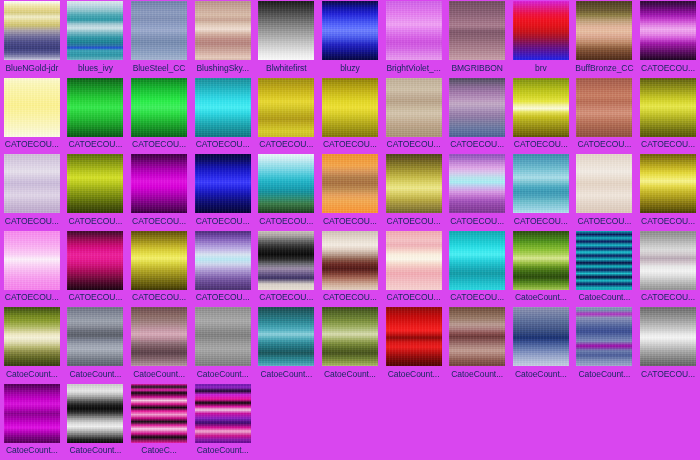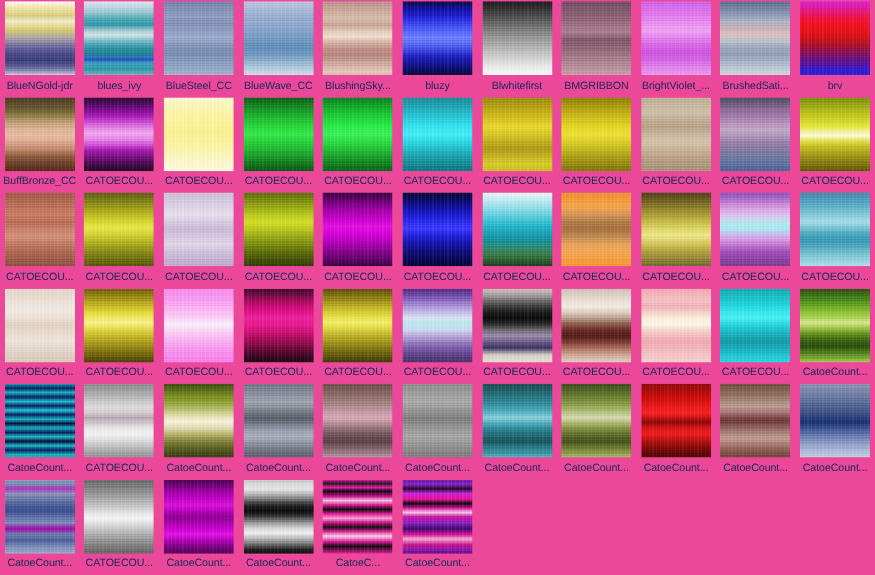--- a/index.html
+++ b/index.html
@@ -7,21 +7,21 @@
   body{
     width:700px;height:460px;overflow:hidden;
     background:#ffffff;
     font-family:"Liberation Sans", sans-serif;
   }
   #grid{
     width:700px;height:460px;
     display:grid;
     grid-template-columns:repeat(11, 63.63px);
     grid-auto-rows:76.5px;
-    background:#ec4899;
+    background:#d946ef;
   }
   .cell{
     position:relative;
     display:flex;
     flex-direction:column;
     align-items:center;
     justify-content:flex-start;
     overflow:hidden;
     box-sizing:border-box;
     padding-top:1px;
@@ -100,73 +100,57 @@
     <div class="cell">
       <div class="swatch">
         <div class="grad" style="background: linear-gradient(rgb(111, 127, 168) 0%, rgb(125, 141, 180) 10%, rgb(138, 153, 189) 20%, rgb(127, 143, 180) 30%, rgb(139, 155, 194) 40%, rgb(154, 169, 204) 50%, rgb(129, 147, 184) 60%, rgb(116, 137, 174) 70%, rgb(130, 150, 186) 80%, rgb(143, 163, 196) 90%, rgb(163, 180, 208) 100%);"></div>
         <div class="noise"></div>
         <div class="scan"></div>
       </div>
       <div class="label">BlueSteel_CC</div>
     </div>
     <div class="cell">
       <div class="swatch">
-        <div class="grad" style="background: linear-gradient(rgb(185, 198, 224) 0%, rgb(169, 186, 218) 10%, rgb(148, 171, 208) 22%, rgb(138, 165, 204) 32%, rgb(126, 160, 200) 42%, rgb(110, 150, 192) 52%, rgb(95, 140, 184) 62%, rgb(107, 148, 189) 72%, rgb(143, 178, 207) 82%, rgb(180, 206, 222) 92%, rgb(207, 224, 234) 100%);"></div>
-        <div class="noise"></div>
-        <div class="scan"></div>
-      </div>
-      <div class="label">BlueWave_CC</div>
-    </div>
-    <div class="cell">
-      <div class="swatch">
         <div class="grad" style="background: linear-gradient(rgb(183, 144, 137) 0%, rgb(195, 159, 147) 8%, rgb(207, 174, 157) 16%, rgb(216, 187, 168) 24%, rgb(200, 162, 146) 32%, rgb(224, 200, 182) 40%, rgb(240, 222, 210) 48%, rgb(212, 176, 160) 56%, rgb(192, 143, 134) 64%, rgb(181, 130, 124) 72%, rgb(196, 154, 144) 80%, rgb(214, 176, 164) 88%, rgb(230, 202, 188) 96%, rgb(216, 182, 168) 100%);"></div>
         <div class="noise"></div>
         <div class="scan"></div>
       </div>
       <div class="label">BlushingSky...</div>
     </div>
     <div class="cell">
       <div class="swatch">
+        <div class="grad" style="background: linear-gradient(rgb(26, 26, 26) 0%, rgb(48, 48, 48) 10%, rgb(74, 74, 74) 20%, rgb(99, 99, 99) 30%, rgb(125, 125, 125) 40%, rgb(149, 149, 149) 50%, rgb(171, 171, 171) 60%, rgb(194, 194, 194) 70%, rgb(216, 216, 216) 80%, rgb(236, 236, 236) 90%, rgb(251, 251, 251) 100%);"></div>
+        <div class="noise"></div>
+        <div class="scan"></div>
+      </div>
+      <div class="label">Blwhitefirst</div>
+    </div>
+    <div class="cell">
+      <div class="swatch">
         <div class="grad" style="background: linear-gradient(rgb(10, 10, 64) 0%, rgb(17, 17, 168) 12%, rgb(34, 34, 216) 22%, rgb(58, 70, 239) 32%, rgb(85, 102, 255) 42%, rgb(106, 124, 255) 50%, rgb(85, 102, 245) 58%, rgb(58, 70, 224) 66%, rgb(32, 32, 192) 74%, rgb(20, 20, 160) 82%, rgb(13, 13, 112) 90%, rgb(6, 6, 64) 100%);"></div>
         <div class="noise"></div>
         <div class="scan"></div>
       </div>
       <div class="label">bluzy</div>
     </div>
     <div class="cell">
       <div class="swatch">
-        <div class="grad" style="background: linear-gradient(rgb(26, 26, 26) 0%, rgb(48, 48, 48) 10%, rgb(74, 74, 74) 20%, rgb(99, 99, 99) 30%, rgb(125, 125, 125) 40%, rgb(149, 149, 149) 50%, rgb(171, 171, 171) 60%, rgb(194, 194, 194) 70%, rgb(216, 216, 216) 80%, rgb(236, 236, 236) 90%, rgb(251, 251, 251) 100%);"></div>
-        <div class="noise"></div>
-        <div class="scan"></div>
-      </div>
-      <div class="label">Blwhitefirst</div>
+        <div class="grad" style="background: linear-gradient(rgb(208, 96, 232) 0%, rgb(217, 108, 236) 10%, rgb(228, 120, 239) 20%, rgb(233, 140, 242) 30%, rgb(240, 160, 245) 40%, rgb(228, 126, 240) 50%, rgb(217, 100, 232) 60%, rgb(207, 82, 224) 70%, rgb(214, 99, 230) 80%, rgb(224, 128, 236) 90%, rgb(234, 155, 240) 100%);"></div>
+        <div class="noise"></div>
+        <div class="scan"></div>
+      </div>
+      <div class="label">BrightViolet_...</div>
     </div>
     <div class="cell">
       <div class="swatch">
         <div class="grad" style="background: linear-gradient(rgb(110, 74, 94) 0%, rgb(123, 84, 104) 10%, rgb(138, 96, 116) 22%, rgb(154, 109, 128) 32%, rgb(168, 122, 140) 42%, rgb(125, 86, 104) 52%, rgb(138, 98, 114) 62%, rgb(156, 112, 128) 72%, rgb(171, 127, 141) 82%, rgb(186, 143, 155) 92%, rgb(200, 159, 169) 100%);"></div>
         <div class="noise"></div>
         <div class="scan"></div>
       </div>
       <div class="label">BMGRIBBON</div>
-    </div>
-    <div class="cell">
-      <div class="swatch">
-        <div class="grad" style="background: linear-gradient(rgb(208, 96, 232) 0%, rgb(217, 108, 236) 10%, rgb(228, 120, 239) 20%, rgb(233, 140, 242) 30%, rgb(240, 160, 245) 40%, rgb(228, 126, 240) 50%, rgb(217, 100, 232) 60%, rgb(207, 82, 224) 70%, rgb(214, 99, 230) 80%, rgb(224, 128, 236) 90%, rgb(234, 155, 240) 100%);"></div>
-        <div class="noise"></div>
-        <div class="scan"></div>
-      </div>
-      <div class="label">BrightViolet_...</div>
-    </div>
-    <div class="cell">
-      <div class="swatch">
-        <div class="grad" style="background: linear-gradient(rgb(90, 106, 144) 0%, rgb(111, 127, 160) 9%, rgb(138, 151, 176) 18%, rgb(168, 178, 196) 27%, rgb(198, 174, 178) 36%, rgb(220, 192, 196) 45%, rgb(185, 192, 204) 54%, rgb(152, 166, 186) 63%, rgb(143, 157, 180) 72%, rgb(164, 176, 196) 81%, rgb(186, 196, 212) 90%, rgb(207, 216, 226) 100%);"></div>
-        <div class="noise"></div>
-        <div class="scan"></div>
-      </div>
-      <div class="label">BrushedSati...</div>
     </div>
     <div class="cell">
       <div class="swatch">
         <div class="grad" style="background: linear-gradient(rgb(216, 32, 216) 0%, rgb(224, 24, 144) 10%, rgb(238, 16, 64) 22%, rgb(242, 16, 32) 32%, rgb(228, 16, 24) 42%, rgb(200, 16, 24) 52%, rgb(160, 16, 48) 62%, rgb(122, 16, 96) 72%, rgb(90, 16, 144) 82%, rgb(58, 24, 192) 92%, rgb(32, 32, 232) 100%);"></div>
         <div class="noise"></div>
         <div class="scan"></div>
       </div>
       <div class="label">brv</div>
     </div>
     <div class="cell">

